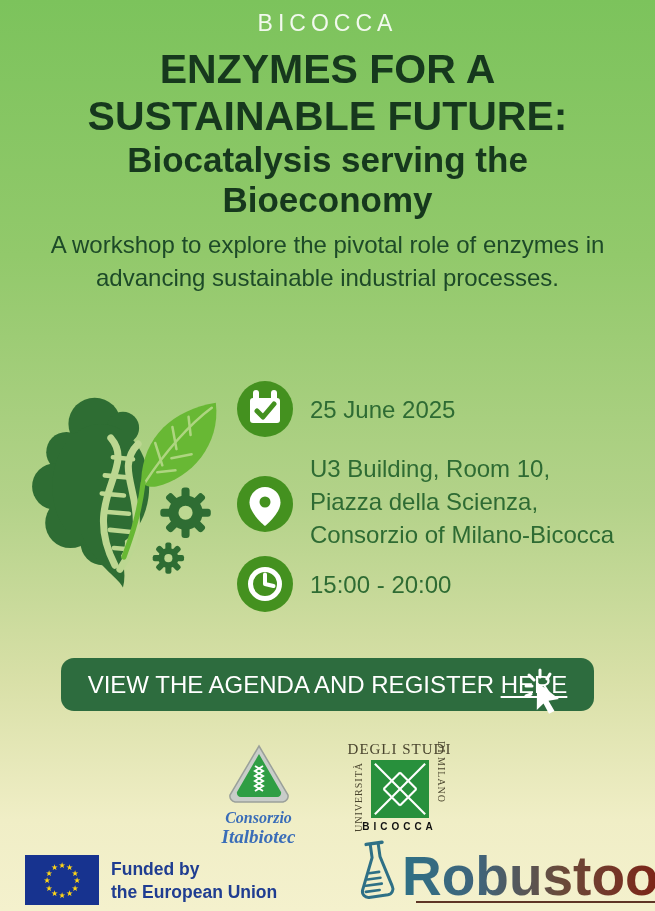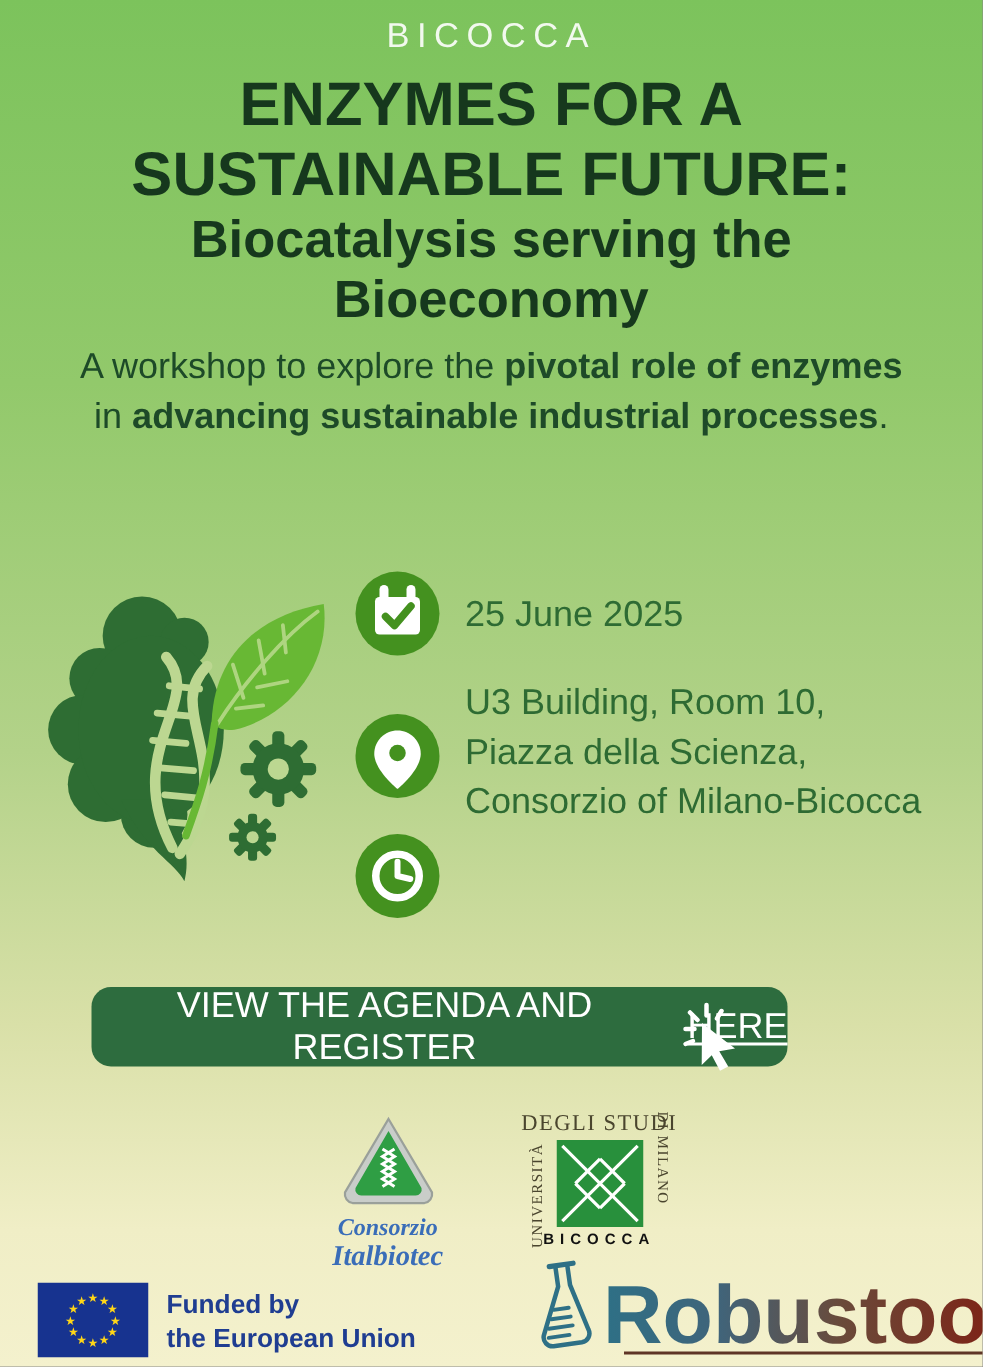--- a/index.html
+++ b/index.html
@@ -17,37 +17,37 @@
     color:#16381d; font-size:41px; line-height:1.15; font-weight:800;
   }
   .subtitle{
     position:absolute; top:140px; left:48px; width:559px; text-align:center;
     color:#16381d; font-size:35px; line-height:1.14; font-weight:800;
   }
   .intro{
     position:absolute; top:228px; left:45px; width:565px; text-align:center;
     color:#1d4a28; font-size:24px; line-height:1.38; font-weight:500;
   }
-  .intro .b{ font-weight:700; }
+  .intro .b{ font-weight:400; }
   .hero-graphic{ position:absolute; left:22px; top:382px; width:212px; height:215px; }
   .detail{ position:absolute; display:flex; }
   .detail-icon{
     width:56px; height:56px; border-radius:50%; background:#44911f; flex:0 0 auto;
     display:flex; align-items:center; justify-content:center;
   }
   .detail-text{ color:#2e6b33; font-size:24px; font-weight:500; line-height:33px; }
   .d-date  { left:237px; top:381px; }
   .d-loc   { left:237px; top:464px; }
   .d-time  { left:237px; top:556px; }
   .d-date .detail-text{ margin-left:17px; align-self:center; }
   .d-loc  .detail-icon{ margin-top:12px; }
   .d-loc  .detail-text{ margin-left:17px; margin-top:-12px; }
   .d-time .detail-text{ margin-left:17px; align-self:center; }
   .cta-button{
-    position:absolute; left:61px; top:658px; width:464px; height:53px;
+    position:absolute; left:61px; top:658px; width:533px; height:53px;
     background:#2d6c3e; border:none; border-radius:13px; cursor:pointer;
     color:#ffffff; font-size:24px; font-weight:500; font-family:inherit;
     display:flex; align-items:center; justify-content:center;
   }
   .cta-link{ text-decoration:underline; text-underline-offset:3px; color:#ffffff; }
   .cta-cursor{ position:absolute; right:22px; top:9px; width:50px; height:56px; }
   .logos-row{
     position:absolute; top:741px; left:0; width:100%;
     display:flex; justify-content:center; align-items:flex-start; gap:44px;
   }
@@ -171,20 +171,21 @@
     </div>
   </div>
 
   <div class="detail d-time">
     <div class="detail-icon">
       <svg width="56" height="56" viewBox="0 0 56 56">
         <circle cx="28" cy="28" r="14.5" fill="none" stroke="#fff" stroke-width="5"></circle>
         <path d="M28,28 V18.5 M28,28 L36.5,30" stroke="#fff" stroke-width="4" fill="none" stroke-linecap="round"></path>
       </svg>
     </div>
+    <div class="detail-text">15:00 - 20:00</div>
   </div>
 
   <button class="cta-button">
     <span>VIEW THE AGENDA AND REGISTER</span>&nbsp;<span class="cta-link">HERE</span>
     <svg class="cta-cursor" viewBox="0 0 50 56" aria-hidden="true">
       <g stroke="#fff" stroke-width="3" stroke-linecap="round">
         <line x1="4" y1="19" x2="10" y2="19"></line>
         <line x1="7" y1="8" x2="12" y2="13"></line>
         <line x1="18" y1="3" x2="18" y2="10"></line>
         <line x1="28" y1="7" x2="25" y2="12"></line>

